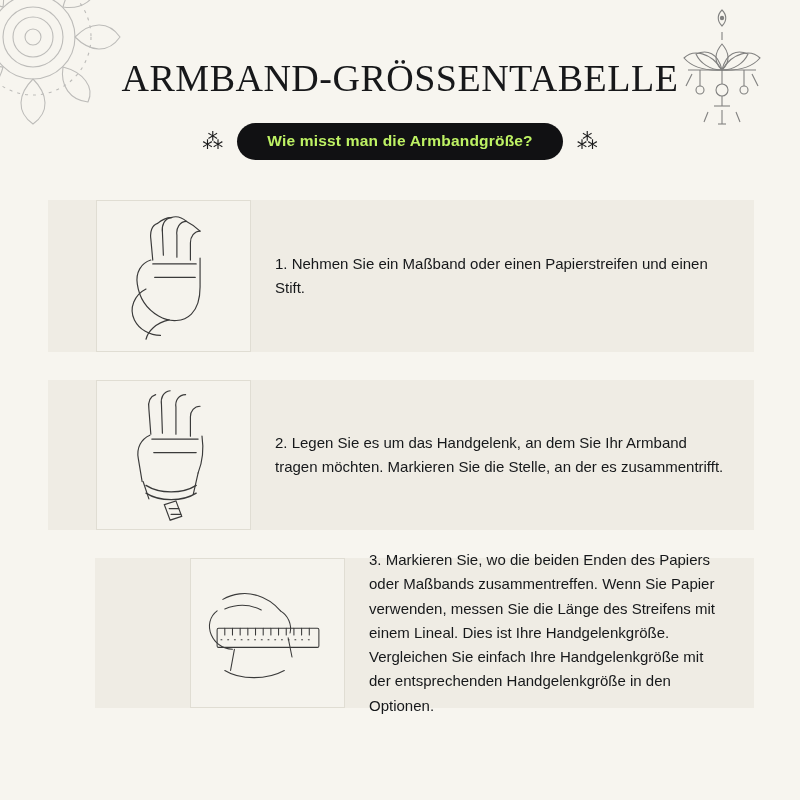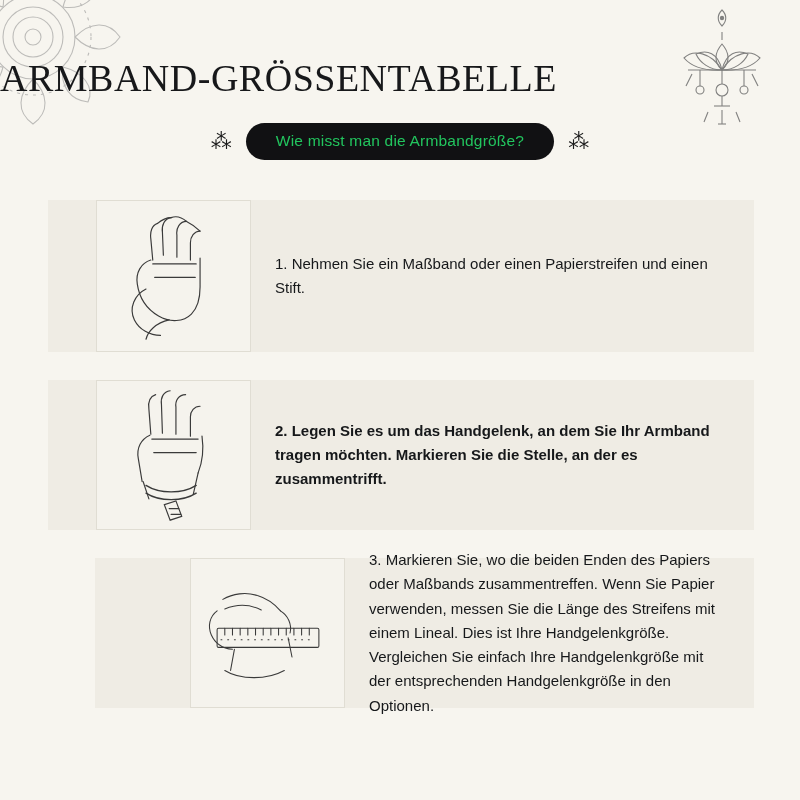--- a/index.html
+++ b/index.html
@@ -42,45 +42,46 @@
     opacity: .85;
     pointer-events: none;
   }
 
   
   .title {
     position: absolute;
     top: 56px;
     left: 0;
     width: 800px;
+    text-align: center;
     font-family: "Liberation Serif", serif;
     font-size: 38px;
     letter-spacing: 0.5px;
     color: #17181a;
     font-weight: 400;
   }
 
   
   .subtitle-row {
     position: absolute;
     top: 123px;
     left: 0;
     width: 800px;
     display: flex;
     align-items: center;
     justify-content: center;
     gap: 14px;
   }
   .pill {
     background: #111113;
-    color: #22c55e;
+    color: #bef264;
     border-radius: 20px;
     padding: 9px 30px 10px 30px;
     font-size: 15.5px;
-    font-weight: normal;
+    font-weight: bold;
     letter-spacing: .2px;
     white-space: nowrap;
   }
   .flourish {
     font-family: "DejaVu Sans", sans-serif;
     font-size: 21px;
     color: #1b1b1b;
     line-height: 1;
     user-select: none;
   }
@@ -114,21 +115,21 @@
   .step-text {
     flex: 1 1 auto;
     padding: 18px 26px 18px 24px;
     font-size: 15px;
     line-height: 1.62;
     color: #16181a;
     display: flex;
     align-items: center;
   }
   .step-1 .step-img, .step-1 { height: 152px; }
-  .step-2 .step-img, .step-2 { height: 150px; font-weight: bold; }
+  .step-2 .step-img, .step-2 { height: 150px; }
   .step-3 .step-img, .step-3 { height: 150px; margin-left: 47px; }
   .step-1 .step-text, .step-2 .step-text, .step-3 .step-text { height: 100%; box-sizing: border-box; }
 </style>
 </head>
 <body>
 
 <div class="page">
 
   <div class="ornament-topleft">
     <svg viewBox="0 0 190 190" width="190" height="190" fill="none" stroke="#8e8e8e" stroke-width="1.1">

